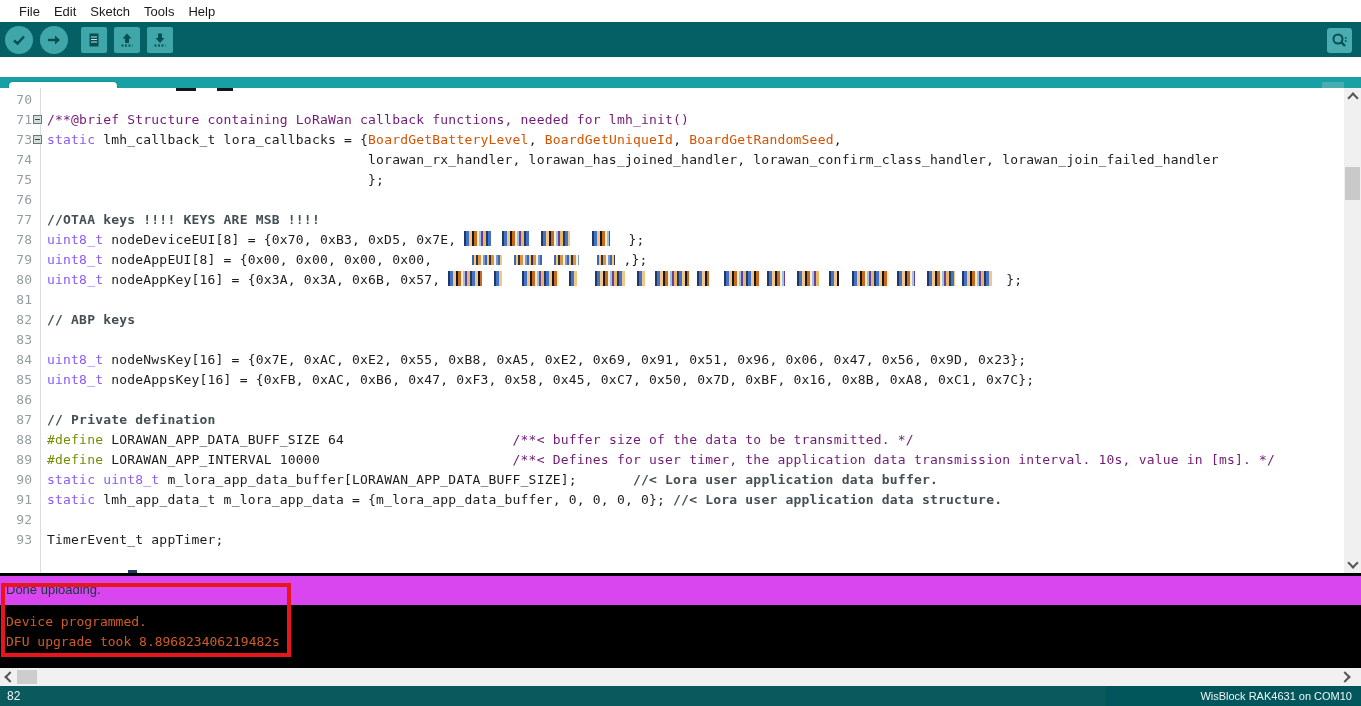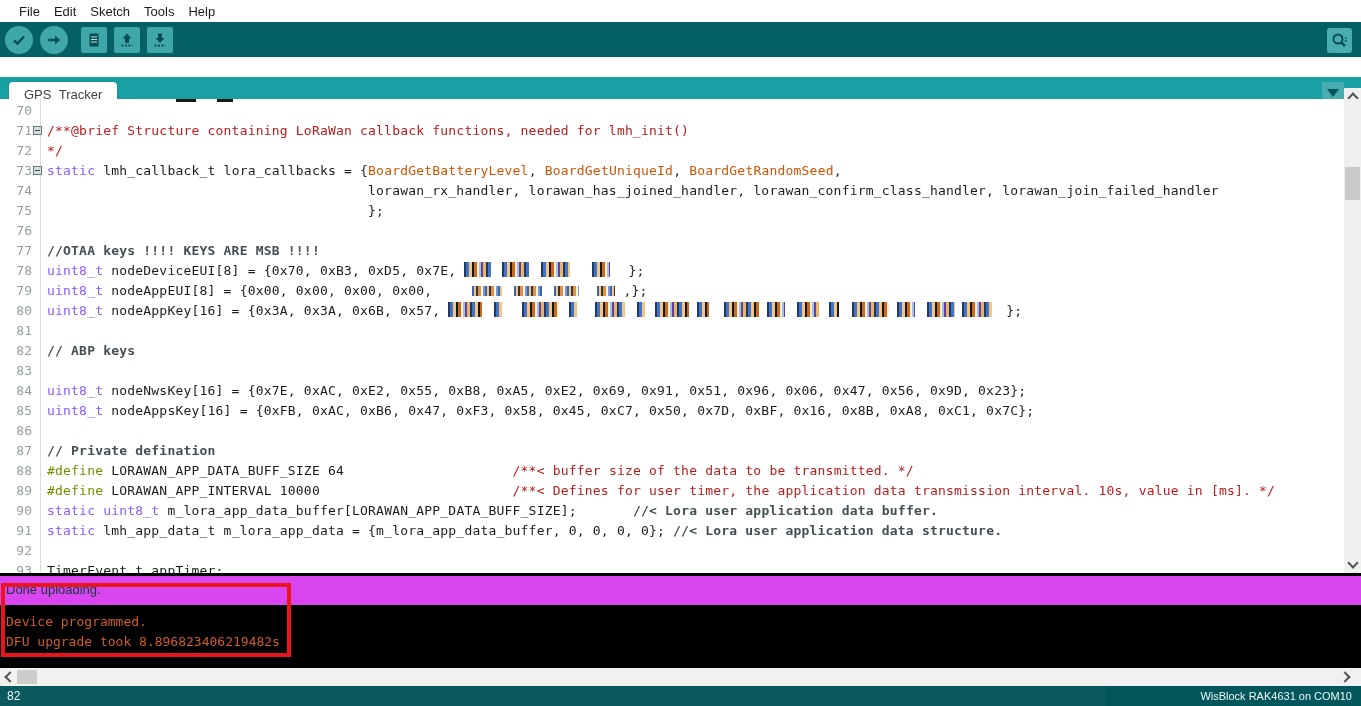--- a/index.html
+++ b/index.html
@@ -24,34 +24,34 @@
   .tabbar{height:31px;background:#17a1a5;position:relative;margin-top:20px;}
   .tab{position:absolute;left:9px;bottom:0;height:26px;background:#ffffff;
        border-radius:4px 4px 0 0;padding:0 15px;font-size:13px;color:#424242;
        line-height:26px;box-shadow:0 0 2px rgba(0,0,0,.25);}
   .tab-dd{position:absolute;right:17px;top:5px;width:22px;height:22px;background:#49acb0;
           display:flex;align-items:center;justify-content:center;}
   .tab-dd-tri{width:0;height:0;border-left:6px solid transparent;border-right:6px solid transparent;
           border-top:8px solid #045458;}
 
   
-  .editor{position:absolute;top:88px;left:0;width:1344px;height:485px;background:#fff;overflow:hidden;margin-top:11px;}
+  .editor{position:absolute;top:88px;left:0;width:1344px;height:485px;background:#fff;overflow:hidden;}
   .editor .gutterline{position:absolute;left:40px;top:0;bottom:0;width:1px;background:#dcdcdc;}
   .rows{padding-top:2px;position:relative;}
   .row{height:20px;display:flex;position:relative;}
   .ln{flex:none;width:40px;box-sizing:border-box;padding-right:8px;text-align:right;
       font-family:"DejaVu Sans Mono",monospace;font-size:13px;line-height:20px;color:#949e9f;}
   .fold{position:absolute;left:33px;top:5px;width:9px;height:9px;background:#d6dddd;
         border:1px solid #69797a;box-sizing:border-box;}
   .fold::before{content:"";position:absolute;left:1px;right:1px;top:3px;height:1px;background:#39494a;}
   .code{white-space:pre;font-family:"DejaVu Sans Mono",monospace;font-size:13px;line-height:20px;
         letter-spacing:0.2px;color:#1c1c1c;padding-left:7px;}
   .tok.kw{color:#8b5cf6;font-weight:normal;}
   .tok.fn{color:#d35400;}
-  .tok.c1{color:#b91c1c;}
+  .tok.c1{color:#701a75;}
   .tok.c2{color:#434f54;font-weight:bold;}
   .tok.pre{color:#728e00;}
   .tok.pl{color:#1c1c1c;}
   .redact{display:inline-block;height:15px;vertical-align:-2px;
      background:repeating-linear-gradient(90deg,#1f3864 0 2px,#4472c4 2px 5px,#f4c684 5px 8px,
         #17171f 8px 10px,#c96a1e 10px 13px,#fdf0d5 13px 15px,#9dc3e6 15px 17px,#6a3d9a 17px 19px,#e8b765 19px 22px);}
   .redact.mosaic{height:10px;vertical-align:-1px;opacity:.92;
      background:repeating-linear-gradient(90deg,#2e5aa8 0 2px,#f2c27c 2px 4px,#20242e 4px 6px,
         #d88a3a 6px 9px,#fff3d8 9px 11px,#6a93d4 11px 13px),
         linear-gradient(rgba(255,255,255,.45) 0 3px,rgba(255,255,255,0) 3px);}
@@ -156,24 +156,20 @@
         <div class="row">
           <span class="ln">70</span>
           <span class="code"></span>
         </div>
         <div class="row">
           <span class="ln">71</span>
           <span class="fold"></span>
           <span class="code"><span class="tok c1">/**@brief Structure containing LoRaWan callback functions, needed for lmh_init()</span></span>
         </div>
         <div class="row">
-          <span class="ln">72</span>
-          <span class="code"><span class="tok c1">*/</span></span>
-        </div>
-        <div class="row">
           <span class="ln">73</span>
           <span class="fold"></span>
           <span class="code"><span class="tok kw">static</span><span class="tok pl"> lmh_callback_t lora_callbacks = {</span><span class="tok fn">BoardGetBatteryLevel</span><span class="tok pl">, </span><span class="tok fn">BoardGetUniqueId</span><span class="tok pl">, </span><span class="tok fn">BoardGetRandomSeed</span><span class="tok pl">,</span></span>
         </div>
         <div class="row">
           <span class="ln">74</span>
           <span class="code"><span class="tok pl">                                        lorawan_rx_handler, lorawan_has_joined_handler, lorawan_confirm_class_handler, lorawan_join_failed_handler</span></span>
         </div>
         <div class="row">
           <span class="ln">75</span>

